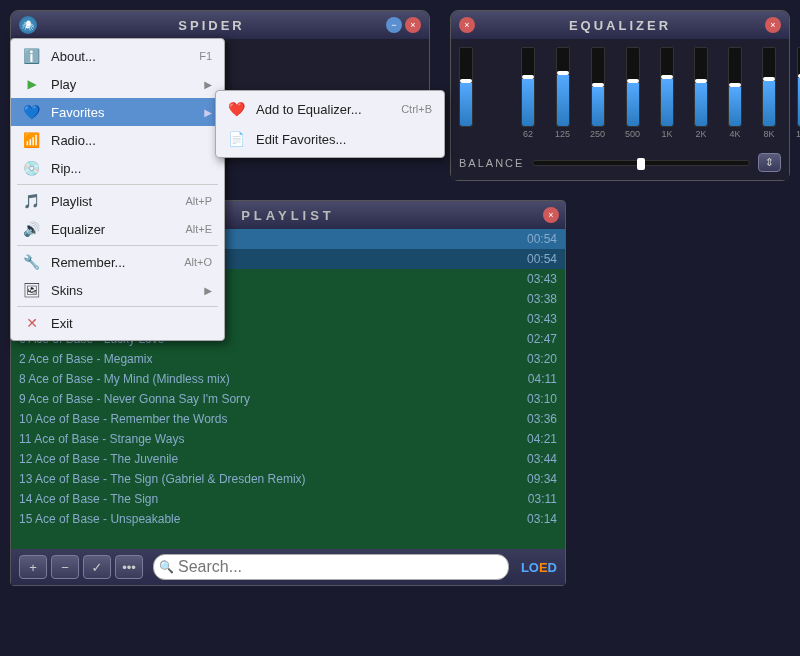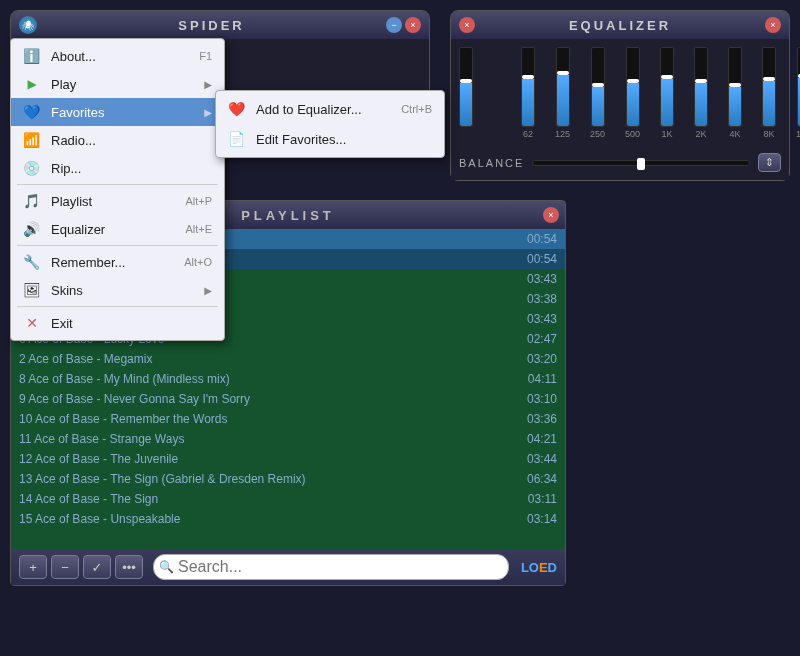--- a/index.html
+++ b/index.html
@@ -688,21 +688,21 @@
     <div class="playlist-item">
       <span class="track-name">11 Ace of Base - Strange Ways</span>
       <span class="track-time">04:21</span>
     </div>
     <div class="playlist-item">
       <span class="track-name">12 Ace of Base - The Juvenile</span>
       <span class="track-time">03:44</span>
     </div>
     <div class="playlist-item">
       <span class="track-name">13 Ace of Base - The Sign (Gabriel &amp; Dresden Remix)</span>
-      <span class="track-time">06:34</span>
+      <span class="track-time">09:34</span>
     </div>
     <div class="playlist-item">
       <span class="track-name">14 Ace of Base - The Sign</span>
       <span class="track-time">03:11</span>
     </div>
     <div class="playlist-item">
       <span class="track-name">15 Ace of Base - Unspeakable</span>
       <span class="track-time">03:14</span>
     </div>
   </div>

